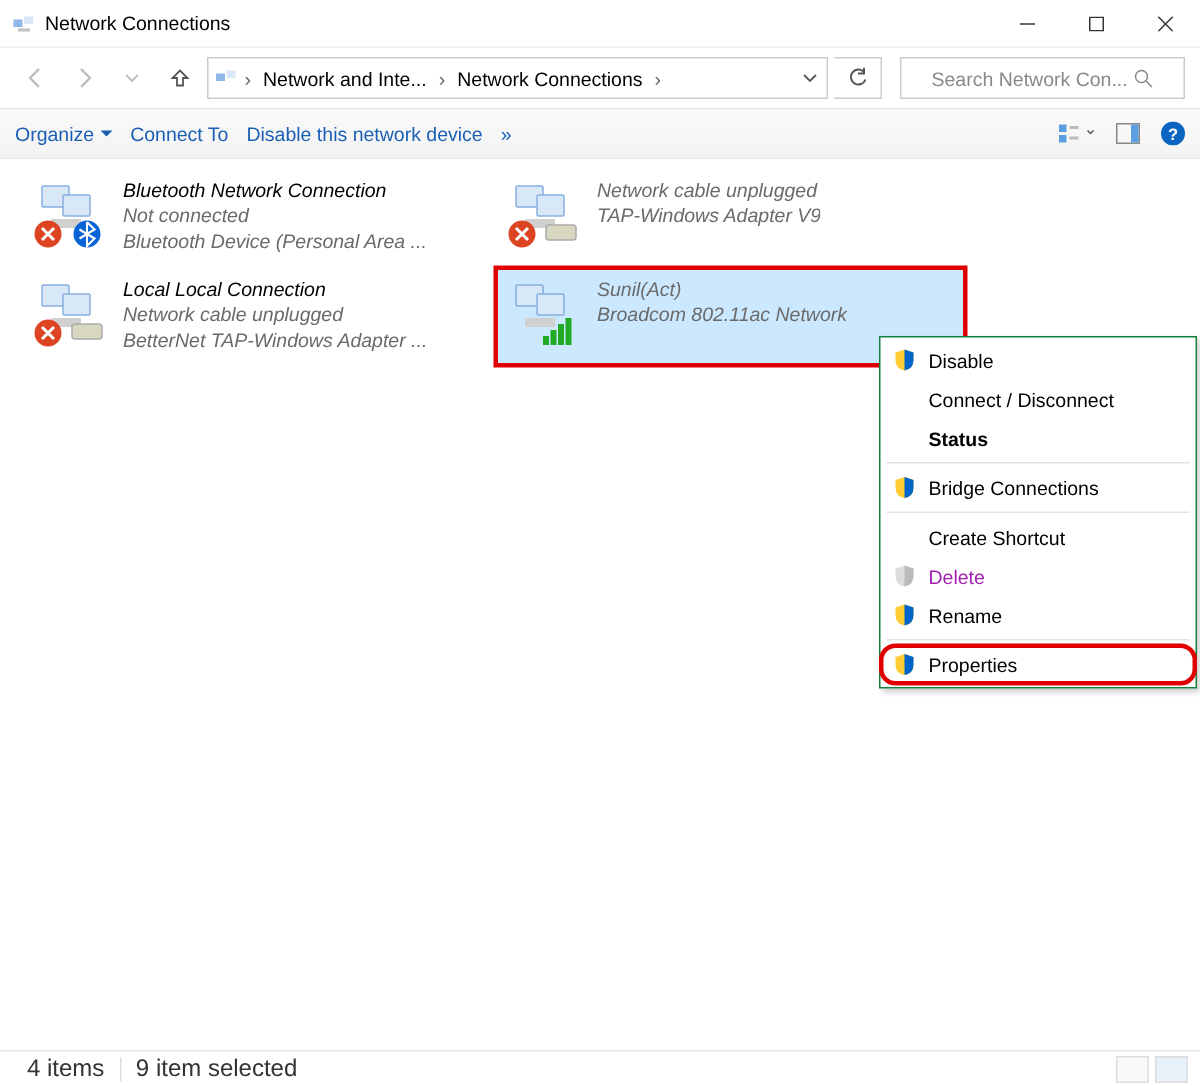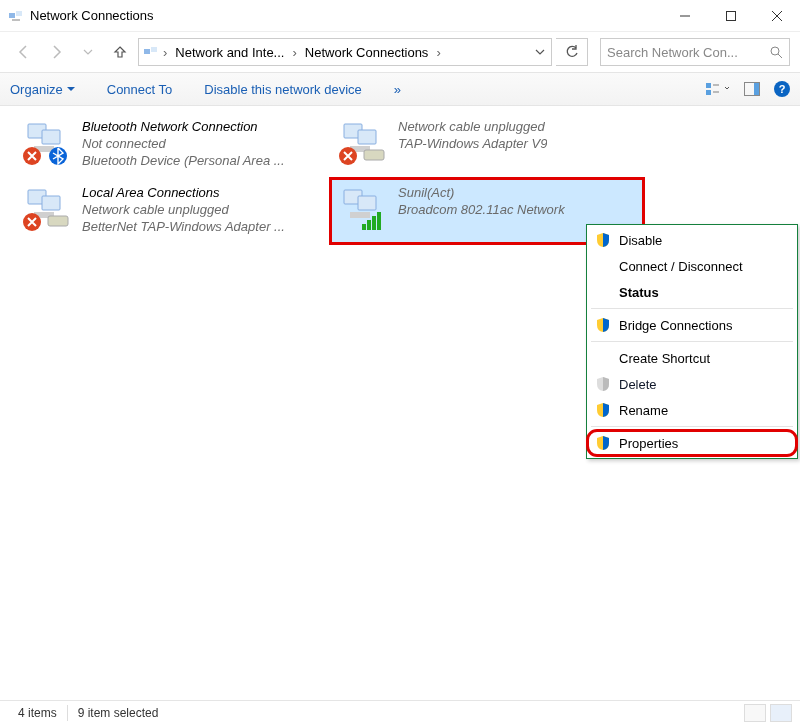--- a/index.html
+++ b/index.html
@@ -9,42 +9,42 @@
 .titlebar-title { flex: 1; font-size: 13px; }
 .winbtns { display: flex; }
 .winbtn { width: 46px; height: 32px; display: flex; align-items: center; justify-content: center; }
 .addressbar { height: 40px; display: flex; align-items: center; padding: 0 10px; gap: 4px; }
 .navbtn { width: 28px; height: 28px; display: flex; align-items: center; justify-content: center; color: #999; }
 .navbtn.active { color: #333; }
 .pathbox { flex: 1; height: 28px; border: 1px solid #ccc; display: flex; align-items: center; padding: 0 4px; gap: 2px; }
 .crumb { padding: 0 4px; white-space: nowrap; }
 .chev { color: #666; padding: 0 2px; }
 .refresh { width: 32px; height: 28px; border: 1px solid #ccc; border-left: none; display: flex; align-items: center; justify-content: center; }
-.searchbox { width: 190px; height: 28px; border: 1px solid #ccc; display: flex; align-items: center; padding: 0 6px; margin-left: 8px; color: #888; }
+.searchbox { width: 190px; height: 28px; border: 1px solid #ccc; display: flex; align-items: center; padding: 0 20px; margin-left: 8px; color: #888; }
 .searchbox span:first-child { flex: 1; }
-.toolbar { height: 34px; border-top: 1px solid #e5e5e5; border-bottom: 1px solid #e5e5e5; background: linear-gradient(#fafafa,#f3f3f3); display: flex; align-items: center; padding: 0 10px; gap: 32px; }
+.toolbar { height: 34px; border-top: 1px solid #e5e5e5; border-bottom: 1px solid #e5e5e5; background: linear-gradient(#fafafa,#f3f3f3); display: flex; align-items: center; padding: 0 10px; gap: 12px; }
 .tool { color: #1a5fb4; display: flex; align-items: center; gap: 4px; }
 .toolR { margin-left: auto; display: flex; align-items: center; gap: 14px; }
 .content { position: relative; padding: 8px 16px; display: grid; grid-template-columns: 310px 310px; grid-auto-rows: 62px; gap: 4px 6px; align-content: start; }
 .conn { display: flex; align-items: flex-start; padding: 4px; gap: 10px; position: relative; }
 .conn.sel { background: #cce8ff; outline: 1px solid #99cfff; }
 .conn.redbox { outline: 3px solid #e10000; }
 .iconbox { width: 52px; height: 48px; position: relative; flex-shrink: 0; }
 .txt { display: flex; flex-direction: column; line-height: 17px; overflow: hidden; font-style: italic; }
 .t1 { color: #000; }
 .t2 { color: #6a6a6a; }
 .t3 { color: #6a6a6a; white-space: nowrap; overflow: hidden; text-overflow: ellipsis; }
 .ctxmenu { position: absolute; left: 586px; top: 224px; width: 212px; background: #fff; border: 1px solid #15803d; box-shadow: 2px 2px 4px rgba(0,0,0,.2); padding: 2px 0; }
 .mitem { height: 26px; display: flex; align-items: center; padding: 0 14px 0 32px; position: relative; }
 .mitem.bold { font-weight: 600; }
-.mitem.dis { color: #0f172a; }
+.mitem.dis { color: #a21caf; }
 .msep { height: 1px; background: #e3e3e3; margin: 3px 4px; }
 .mshield { position: absolute; left: 8px; width: 16px; height: 16px; }
 .mitem.redbox { outline: 3px solid #e10000; outline-offset: -2px; border-radius: 10px; }
-.statusbar { position: absolute; bottom: 0; left: 0; right: 0; height: 24px; border-top: 1px solid #e5e5e5; display: flex; align-items: center; padding: 0 8px; font-size: 12px; color: #333; }
+.statusbar { position: absolute; bottom: 0; left: 0; right: 0; height: 24px; border-top: 1px solid #e5e5e5; display: flex; align-items: center; padding: 0 8px; font-size: 16px; color: #333; }
 .statusbar > span { padding: 0 10px; }
 .statdiv { width: 1px; height: 16px; background: #ddd; }
 .statR { margin-left: auto; display: flex; gap: 4px; }
 .viewbtn { width: 22px; height: 18px; border: 1px solid #ddd; background: #f8f8f8; }
 svg { display: block; }
 </style>
 </head>
 <body>
 
 <div class="titlebar">
@@ -211,21 +211,21 @@
       <svg width="52" height="48">
           <rect x="8" y="6" width="18" height="14" rx="1" fill="#d8e8f8" stroke="#88aee0"></rect>
           <rect x="22" y="12" width="18" height="14" rx="1" fill="#d8e8f8" stroke="#88aee0"></rect>
           <rect x="14" y="28" width="20" height="6" fill="#d0d0d0"></rect>
           <circle cx="12" cy="38" r="9" fill="#d42"></circle>
           <path d="M8 34 L16 42 M16 34 L8 42" stroke="#fff" stroke-width="2"></path>
           <rect x="28" y="32" width="20" height="10" rx="2" fill="#d8d8c0" stroke="#aaa"></rect>
         </svg>
     </div>
     <div class="txt">
-      <div class="t1">Local Area Connections</div>
+      <div class="t1">Local Local Connection</div>
       <div class="t2">Network cable unplugged</div>
       <div class="t3">BetterNet TAP-Windows Adapter ...</div>
     </div>
   </div>
 
   <div class="conn sel redbox">
     <div class="iconbox">
       <svg width="52" height="48">
           <rect x="8" y="6" width="18" height="14" rx="1" fill="#d8e8f8" stroke="#88aee0"></rect>
           <rect x="22" y="12" width="18" height="14" rx="1" fill="#d8e8f8" stroke="#88aee0"></rect>

